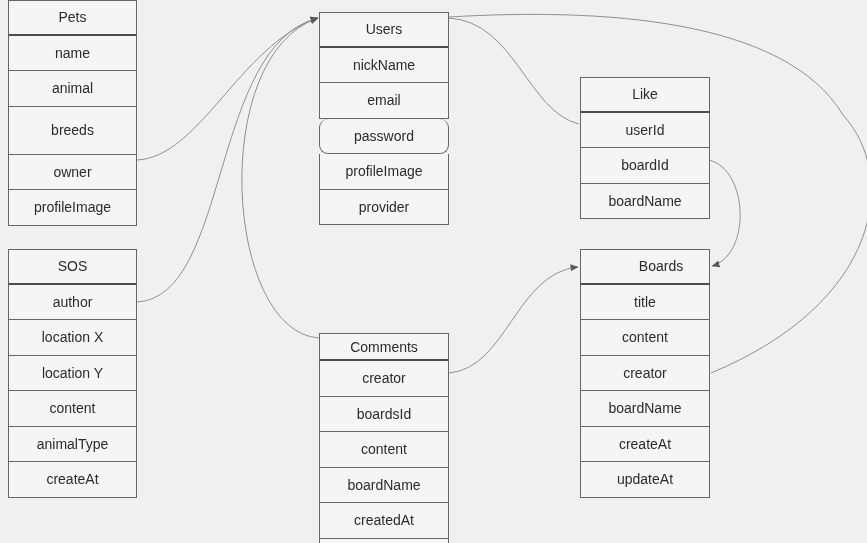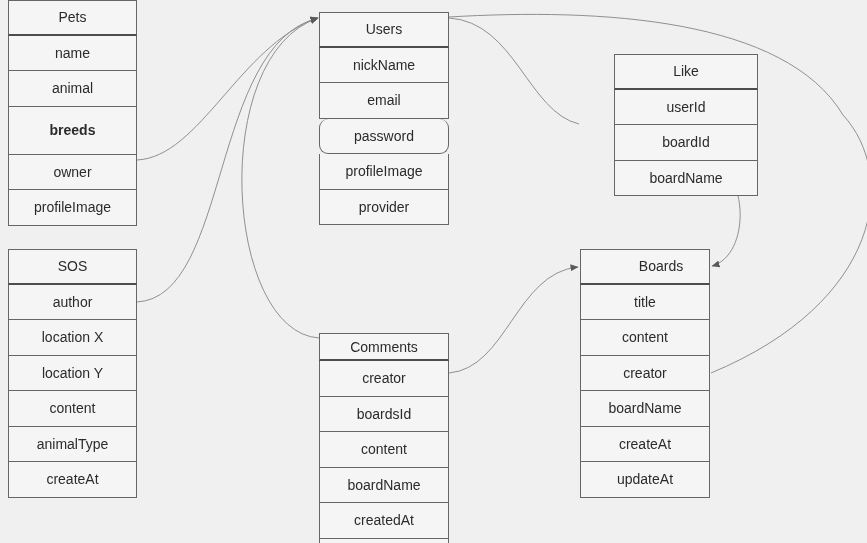--- a/index.html
+++ b/index.html
@@ -72,33 +72,33 @@
         <path d="M 449,17 C 600,8 785,18 843,115 C 898,175 882,302 711,373" fill="none" stroke="#909090" stroke-width="1" class="edge" aria-label="Users - Boards.creator"></path>
         <path d="M 709,160 C 749,170 751,255 712,266" fill="none" stroke="#909090" stroke-width="1" class="edge" marker-end="url(#arrowhead)" aria-label="Like.boardId - Boards"></path>
         <path d="M 449,373 C 507,368 516,273 578,267" fill="none" stroke="#909090" stroke-width="1" class="edge" marker-end="url(#arrowhead)" aria-label="Comments.boardsId - Boards"></path>
       </g>
   </svg>
 
 <div class="entity" style="left: 8px; top: 0px; width: 129px;">
       <div class="cell header" style="height: 35.5px;">Pets</div>
       <div class="cell" style="height: 35.5px;">name</div>
       <div class="cell" style="height: 35.5px;">animal</div>
-      <div class="cell" style="height: 48px; font-weight: bold;">breeds</div>
+      <div class="cell" style="height: 48px;">breeds</div>
       <div class="cell" style="height: 35.5px;">owner</div>
       <div class="cell" style="height: 35.5px;">profileImage</div>
     </div>
     <div class="entity" style="left: 319px; top: 0px; width: 130px; margin-top: 12px;">
       <div class="cell header" style="height: 35.5px;">Users</div>
       <div class="cell" style="height: 35.5px;">nickName</div>
       <div class="cell" style="height: 35.5px;">email</div>
       <div class="cell" style="height: 35.5px; border-radius: 9px;">password</div>
       <div class="cell" style="height: 35.5px;">profileImage</div>
       <div class="cell" style="height: 35.5px;">provider</div>
     </div>
-    <div class="entity" style="left: 580px; top: 54px; width: 144px; margin-left: 34px;">
+    <div class="entity" style="left: 580px; top: 77px; width: 130px;">
       <div class="cell header" style="height: 35.5px;">Like</div>
       <div class="cell" style="height: 35.5px;">userId</div>
       <div class="cell" style="height: 35.5px;">boardId</div>
       <div class="cell" style="height: 35.5px;">boardName</div>
     </div>
     <div class="entity" style="left: 8px; top: 249px; width: 129px;">
       <div class="cell header" style="height: 35.5px;">SOS</div>
       <div class="cell" style="height: 35.5px;">author</div>
       <div class="cell" style="height: 35.5px;">location X</div>
       <div class="cell" style="height: 35.5px;">location Y</div>

